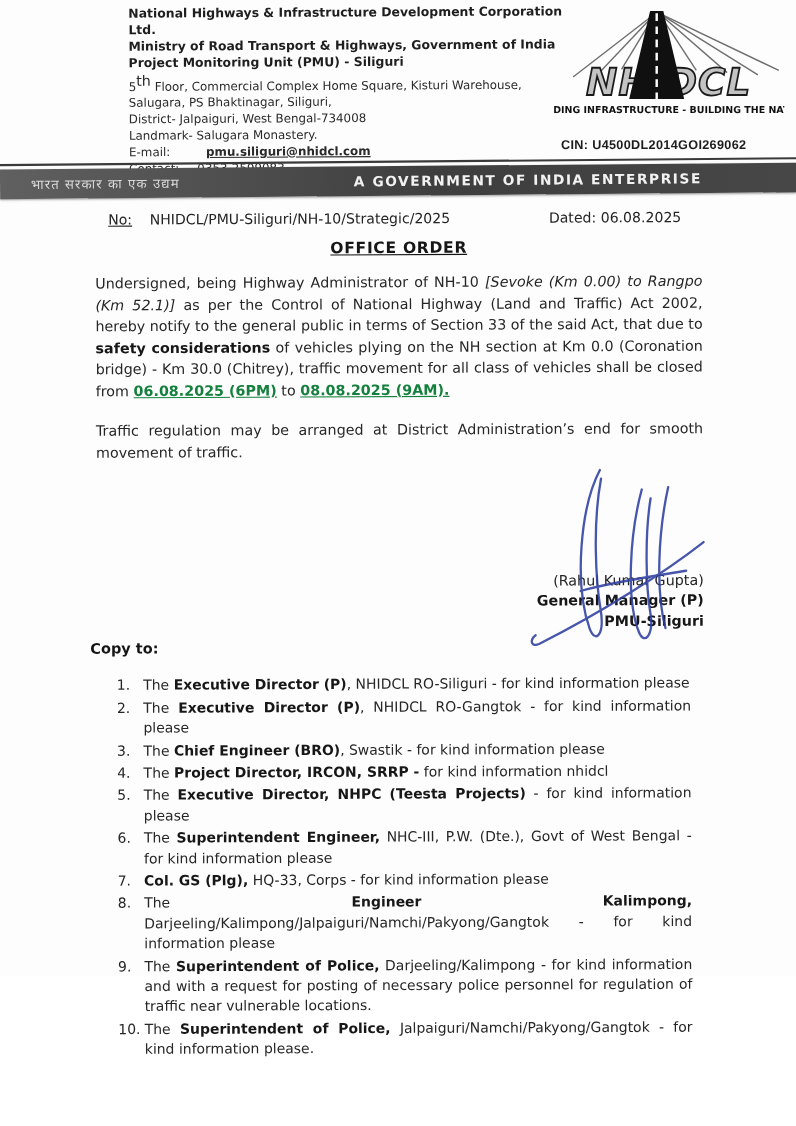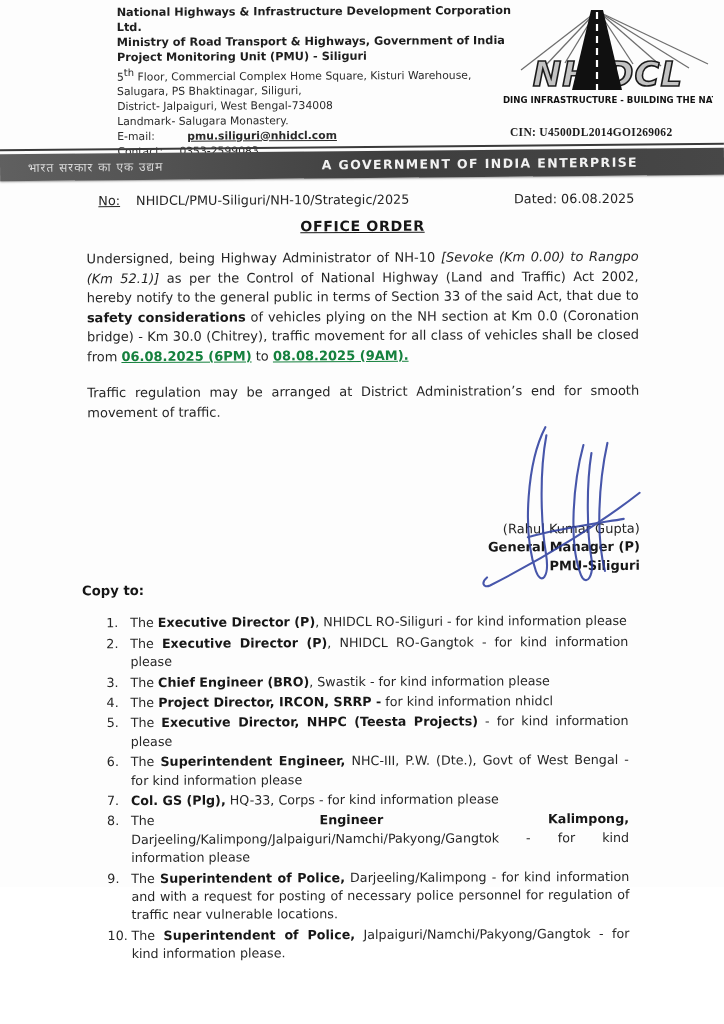--- a/index.html
+++ b/index.html
@@ -18,46 +18,46 @@
     background: #fdfdfd;
   }
 
   
   .letterhead { position: absolute; top: 5px; left: 117px; width: 400px; transform: rotate(-0.3deg); }
   .org-line { font-weight: bold; font-size: 11.3px; line-height: 1.32; color: #1e1e1e; }
   .addr-line { font-size: 10.8px; line-height: 1.38; color: #2a2a2a; }
   .contact-row { font-size: 10.8px; line-height: 1.38; color: #2a2a2a; display: flex; }
   .contact-row .lbl { width: 62px; }
   .email-underline { text-decoration: underline; margin-left: 8px; font-weight: bold; }
-  sup { font-size: 10px; }
+  sup { font-size: 13px; }
 
   
   .logo-wrap { position: absolute; top: 8px; left: 500px; width: 215px; text-align: center; }
-  .cin { margin-top: 14px; font-family: Liberation Serif, serif; font-weight: bold; font-size: 11.5px; color: #1d1d1d; letter-spacing: 0.3px; text-align: left; padding-left: 10px; }
+  .cin { margin-top: 14px; font-family: Liberation Sans, sans-serif; font-weight: bold; font-size: 11.5px; color: #1d1d1d; letter-spacing: 0.3px; text-align: left; padding-left: 10px; }
 
   
   .banner-zone { position: absolute; top: 146px; left: 0; width: 724px; transform: rotate(-0.5deg); }
   .banner-topline { height: 2px; background: #3a3a3a; width: 100%; }
   .banner {
     margin-top: 3px;
     height: 27px;
     background: linear-gradient(90deg, #606060, #3e3e3e 55%, #474747);
     display: flex;
     align-items: center;
     box-shadow: 0 1px 2px rgba(0,0,0,0.35);
   }
   .banner-hindi { margin-left: 28px; color: #d9d9d9; font-size: 12px; letter-spacing: 1px; }
   .banner-english { margin-left: auto; margin-right: 86px; color: #f2f2f2; font-weight: bold; font-size: 12.5px; letter-spacing: 1.4px; }
 
   
   .doc { position: absolute; top: 192px; left: 88px; width: 552px; transform: rotate(-0.25deg); }
   .ref-line { display: flex; font-size: 12.8px; padding-left: 12px; color: #242424; }
   .ref-no { display: flex; }
   .ref-no .no-label { margin-right: 16px; text-decoration: underline; }
-  .ref-dated { margin-left: auto; margin-right: 4px; }
+  .ref-dated { margin-left: auto; margin-right: 19px; }
   .doc-title {
     text-align: center;
     font-weight: bold;
     font-size: 14.2px;
     letter-spacing: 0.6px;
     text-decoration: underline;
     margin-top: 11px;
     color: #161616;
   }
   .para { font-size: 13px; line-height: 1.5; text-align: justify; color: #262626; margin-top: 13px; }

